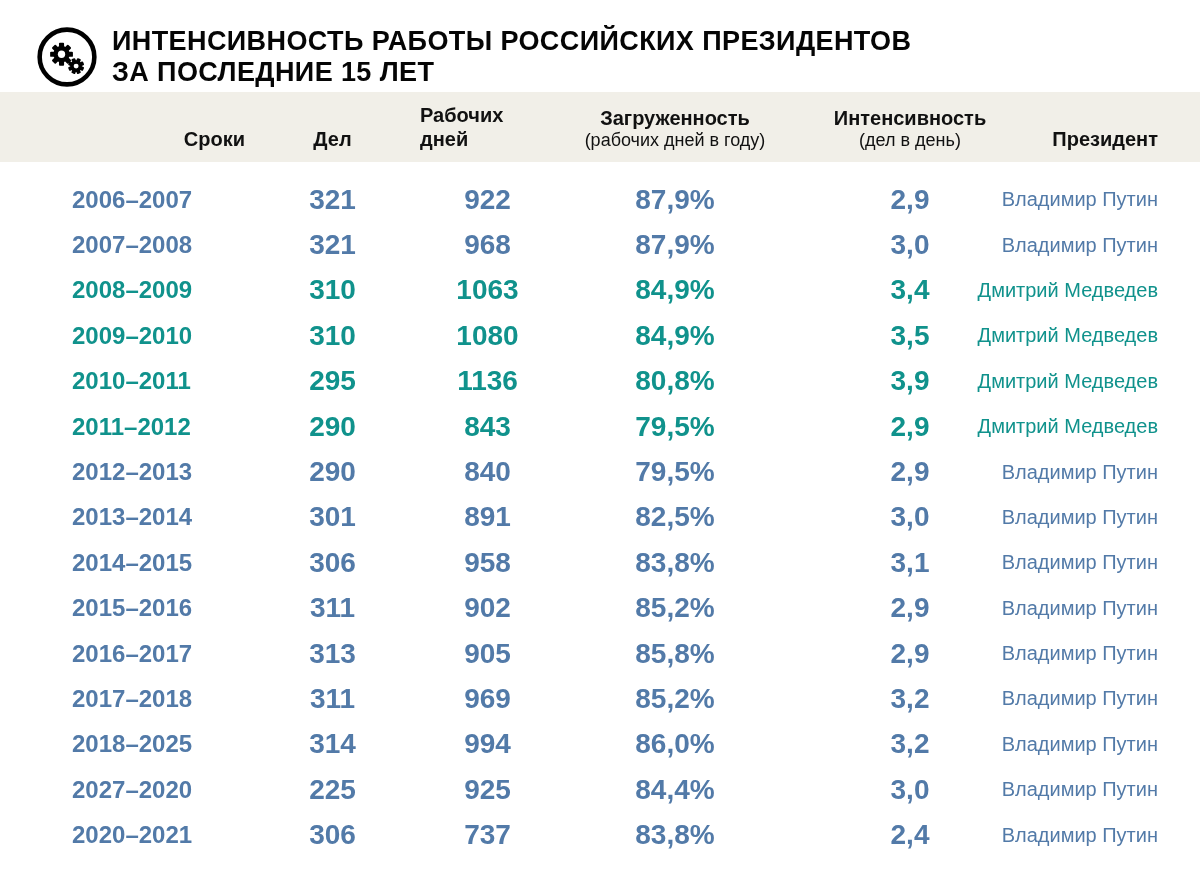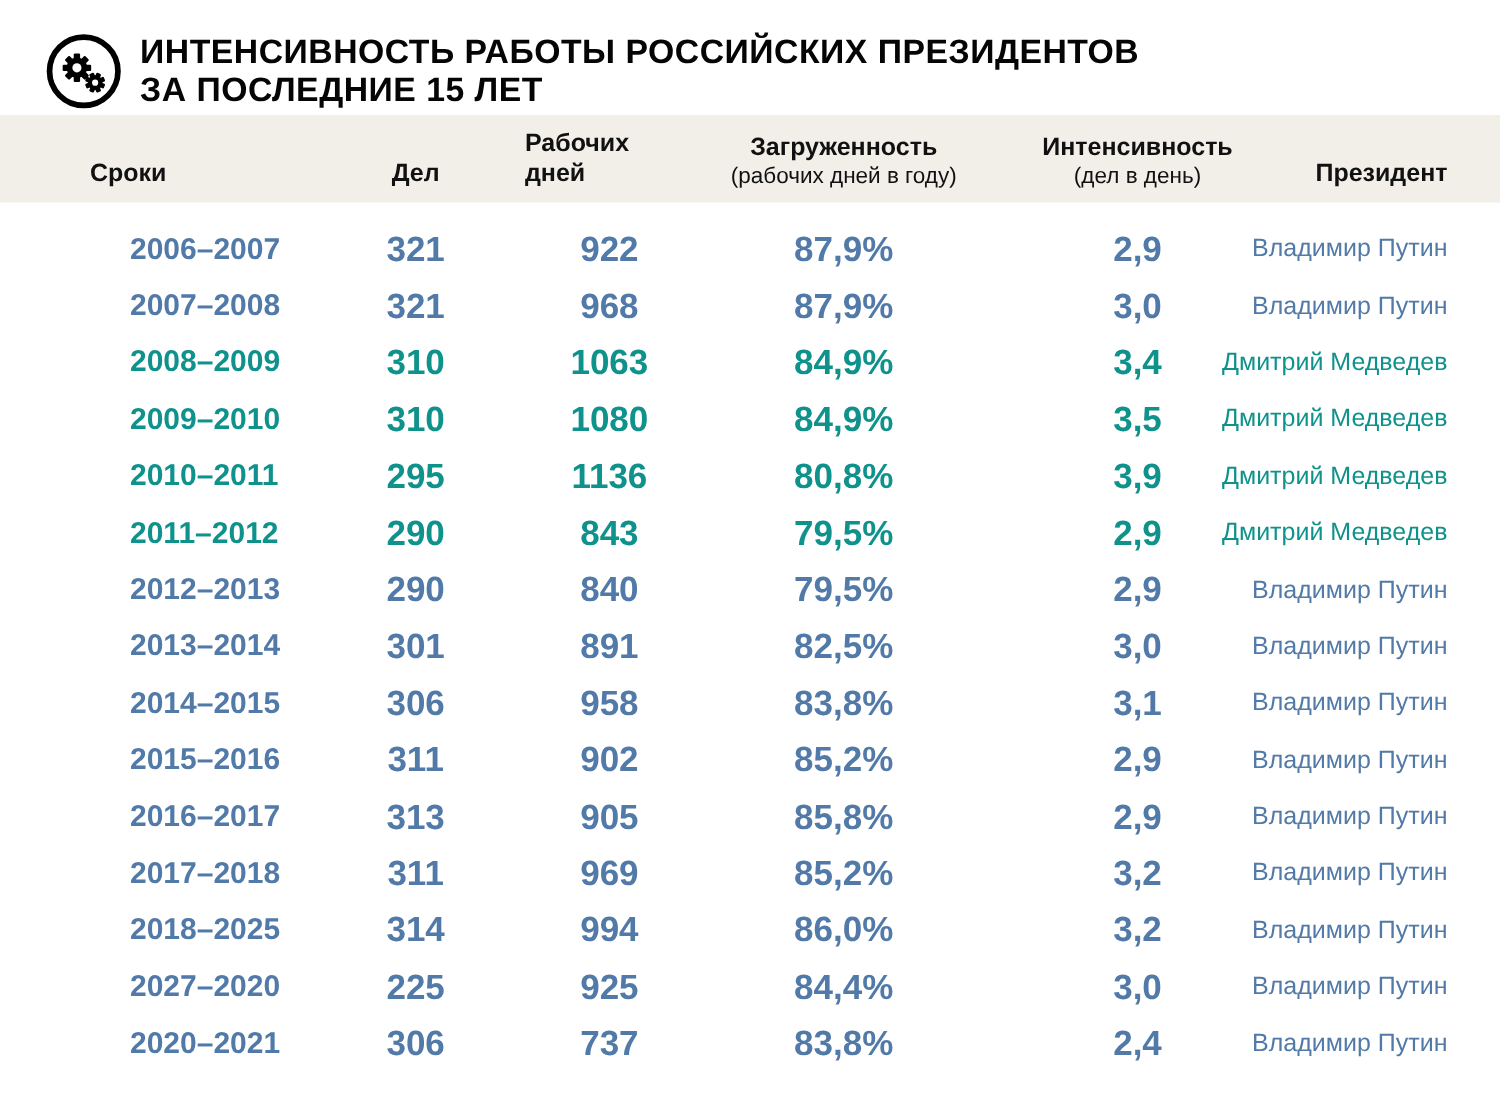--- a/index.html
+++ b/index.html
@@ -51,30 +51,30 @@
   .hcell {
     display: flex;
     flex-direction: column;
     justify-content: flex-end;
     align-items: center;
     padding-bottom: 11px;
     color: #111;
   }
   .hcell .hlabel { font-size: 20px; font-weight: 700; line-height: 24px; }
   .hcell .hsub   { font-size: 18px; font-weight: 400; line-height: 21px; }
-  .h-term  { align-items: flex-start; padding-left: 72px; }
+  .h-term  { align-items: flex-end; padding-left: 72px; }
   .h-right { align-items: flex-end; margin-top: 27px; }
 
   
   .rows { padding-top: 15px; }
   .row  { height: 45.4px; align-items: center; }
   .cell { display: flex; align-items: center; justify-content: center; }
   .c-term {
     justify-content: flex-start;
-    padding-left: 104px;
+    padding-left: 72px;
     font-size: 24px;
     font-weight: 700;
   }
   .c-num { font-size: 28px; font-weight: 700; }
   .c-president {
     justify-content: flex-end;
     font-size: 20px;
     font-weight: 400;
     white-space: nowrap;
   }

